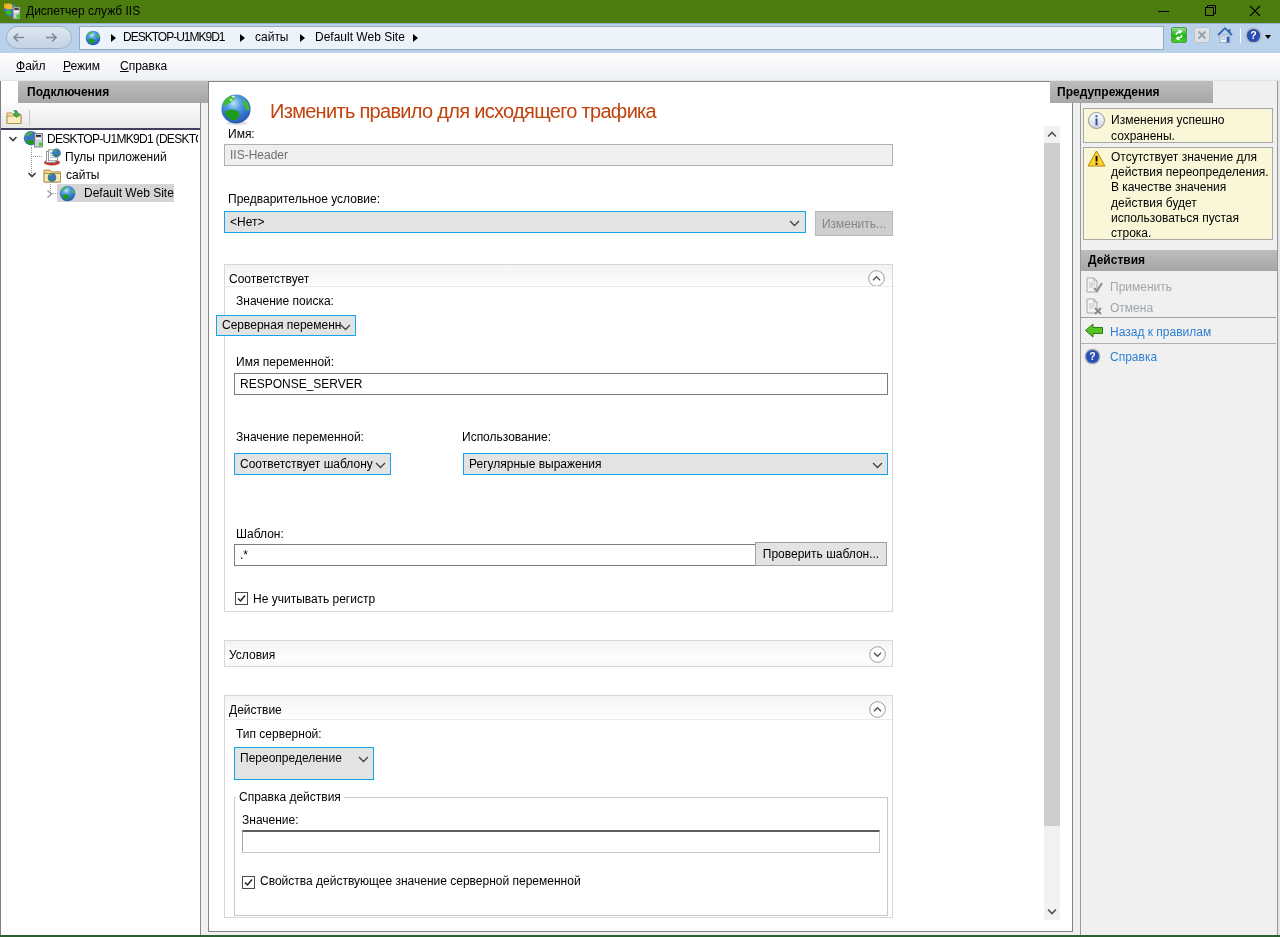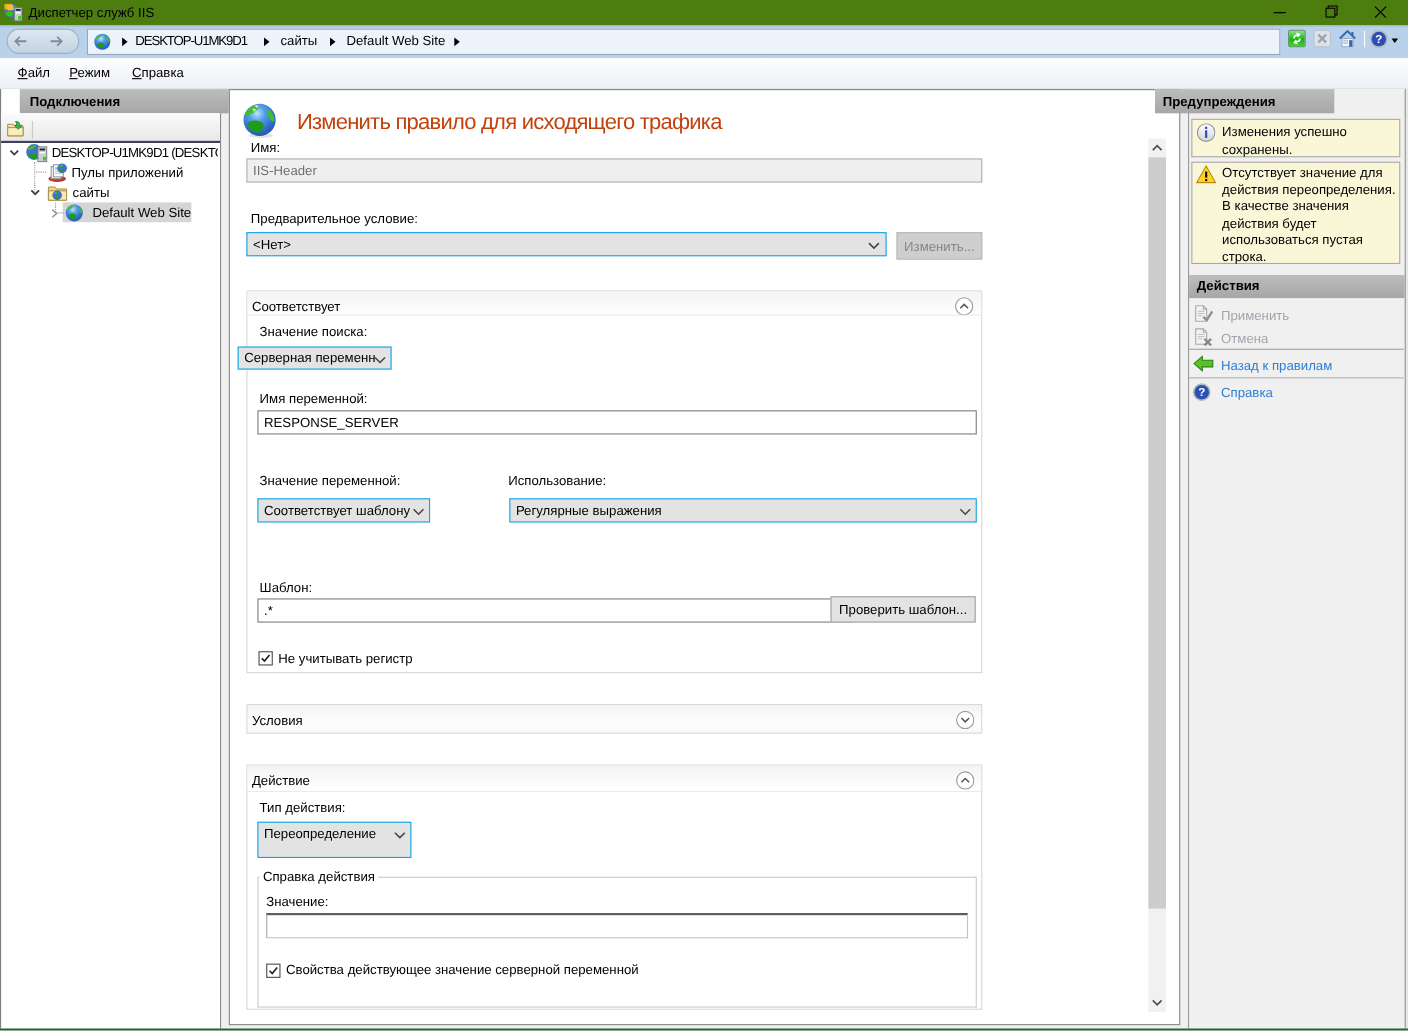--- a/index.html
+++ b/index.html
@@ -236,21 +236,21 @@
 
 <div class="sect" style="left:224px;top:695px;width:669px;height:223px">
     <div style="position:absolute;left:0;top:0;width:100%;height:21px;background:linear-gradient(#f3f3f3,#fefefe)"></div>
   </div>
 <div class="lbl" style="left:229px;top:703px">Действие</div>
 <svg class="ab" style="left:869px;top:701px" width="17" height="17" viewBox="0 0 17 17">
   <circle cx="8.5" cy="8.5" r="7.8" fill="#fff" stroke="#9a9a9a" stroke-width="1"></circle>
   <path d="M5 10.2 L8.5 6.7 L12 10.2" fill="none" stroke="#555" stroke-width="1.4"></path>
 </svg>
 <div class="ab" style="left:225px;top:719px;width:667px;height:1px;background:#ebebeb"></div>
-<div class="lbl" style="left:236px;top:727px">Тип действия:</div>
+<div class="lbl" style="left:236px;top:727px">Тип серверной:</div>
 <div class="dd" style="left:234px;top:747px;width:140px;height:33px;line-height:20px">Переопределение
   <svg style="position:absolute;right:4px;top:8px" width="11" height="7" viewBox="0 0 11 7">
       <path d="M1 1 L5.5 5.5 L10 1" fill="none" stroke="#444" stroke-width="1.4"></path>
     </svg>
 </div>
 <div class="ab" style="left:234px;top:797px;width:654px;height:119px;border:1px solid #c9c9c9;box-sizing:border-box"></div>
 <div class="lbl" style="left:236px;top:790px;background:#fff;padding:0 3px">Справка действия</div>
 <div class="lbl" style="left:242px;top:813px">Значение:</div>
 <div class="ab" style="left:242px;top:830px;width:638px;height:23px;background:#fff;box-sizing:border-box;border:1px solid #c6c6c6;border-top:2px solid #5e5e5e;border-left:1px solid #a8a8a8"></div>
 <div class="cb" style="left:242px;top:876px">

